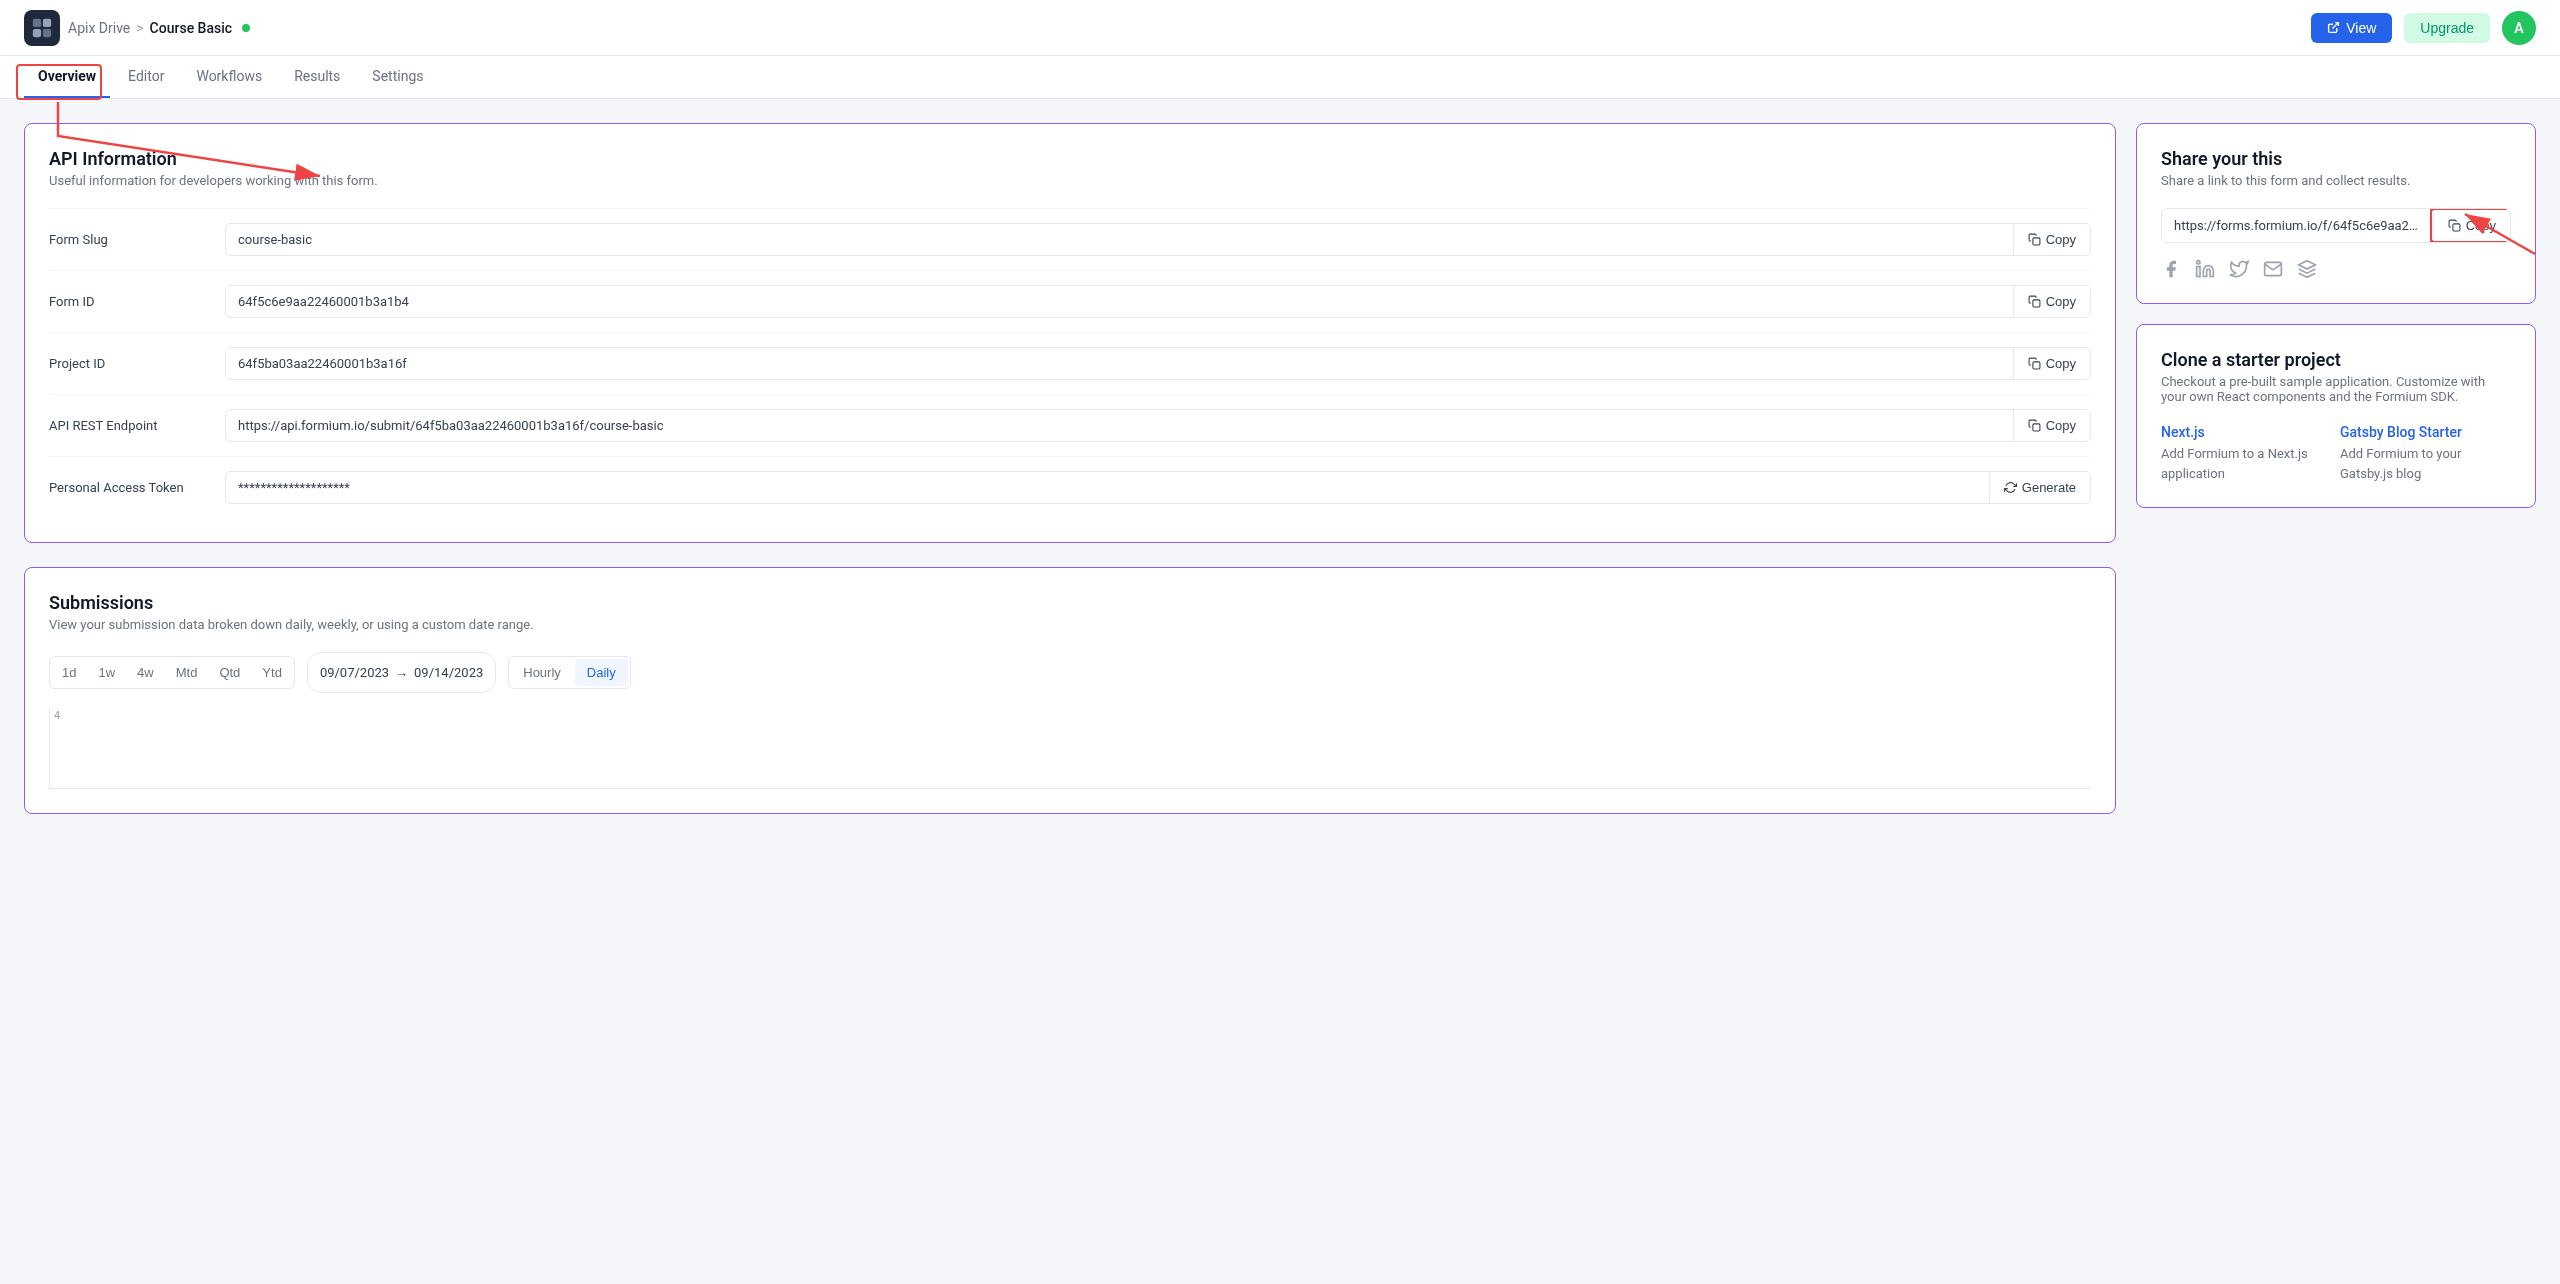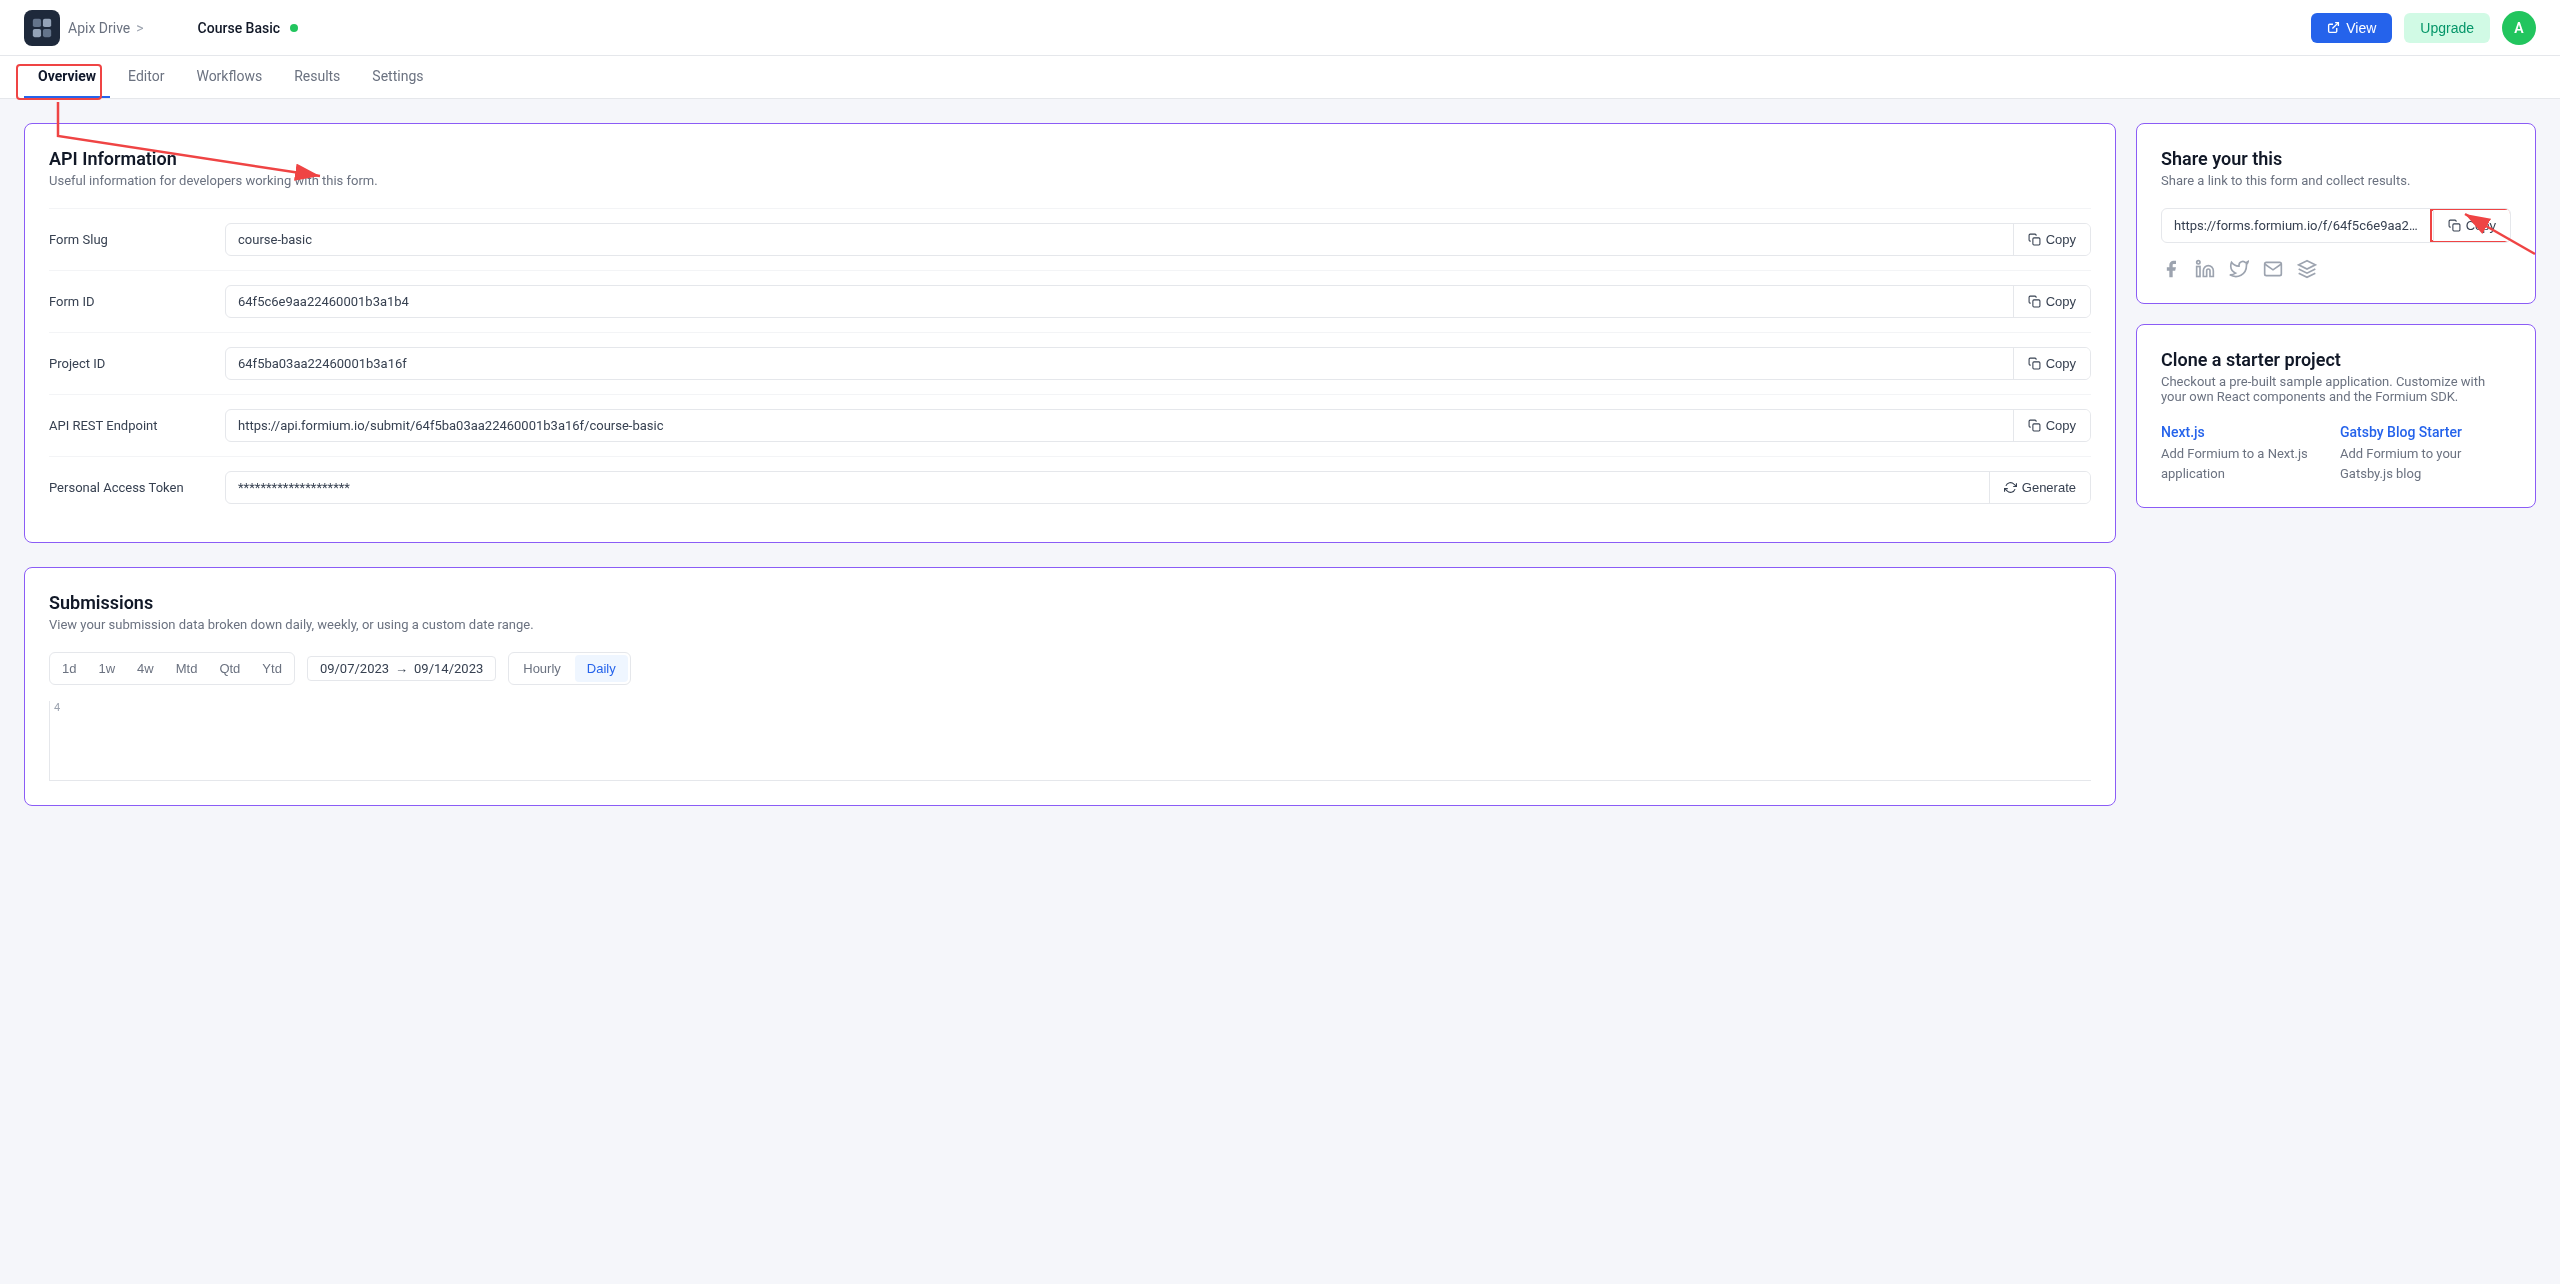--- a/index.html
+++ b/index.html
@@ -37,21 +37,21 @@
     .logo-icon svg { width: 22px; height: 22px; }
     .breadcrumb {
       display: flex;
       align-items: center;
       gap: 6px;
       font-size: 14px;
       color: #6b7280;
     }
     .breadcrumb .brand-name { color: #6b7280; }
     .breadcrumb .separator { color: #9ca3af; }
-    .breadcrumb .current { color: #111827; font-weight: 500; margin-left: 48px; }
+    .breadcrumb .current { color: #111827; font-weight: 500; }
     .status-dot {
       width: 8px; height: 8px;
       border-radius: 50%;
       background: #22c55e;
       display: inline-block;
       margin-left: 4px;
     }
     .topnav-right {
       display: flex;
       align-items: center;
@@ -271,22 +271,22 @@
       background: none;
       border: none;
       cursor: pointer;
       border-radius: 4px;
     }
     .date-range {
       display: flex;
       align-items: center;
       gap: 6px;
       border: 1px solid #e5e7eb;
-      border-radius: 4px;
-      padding: 4px 12px;
+      border-radius: 14px;
+      padding: 12px 12px;
       font-size: 13px;
       color: #374151;
       background: #fff;
       cursor: pointer;
     }
     .granularity-btns {
       display: flex;
       gap: 2px;
       border: 1px solid #e5e7eb;
       border-radius: 6px;

